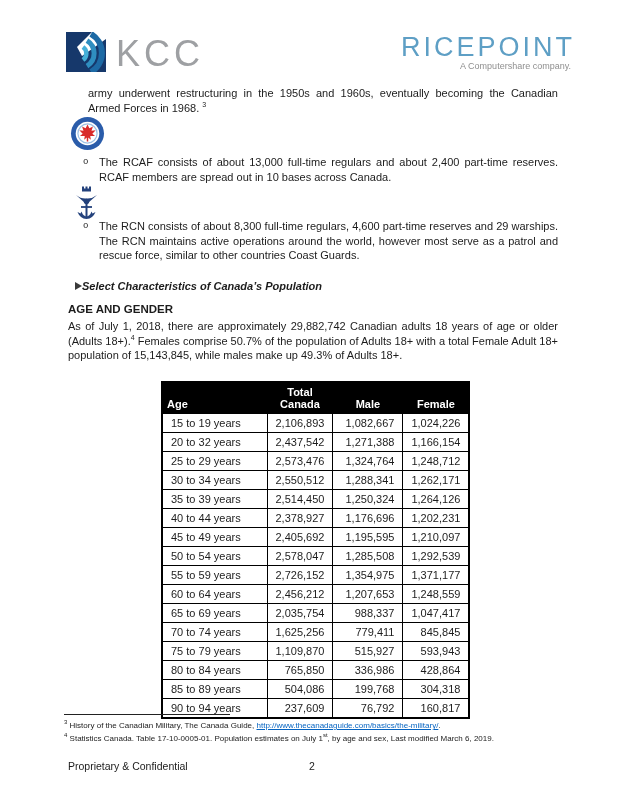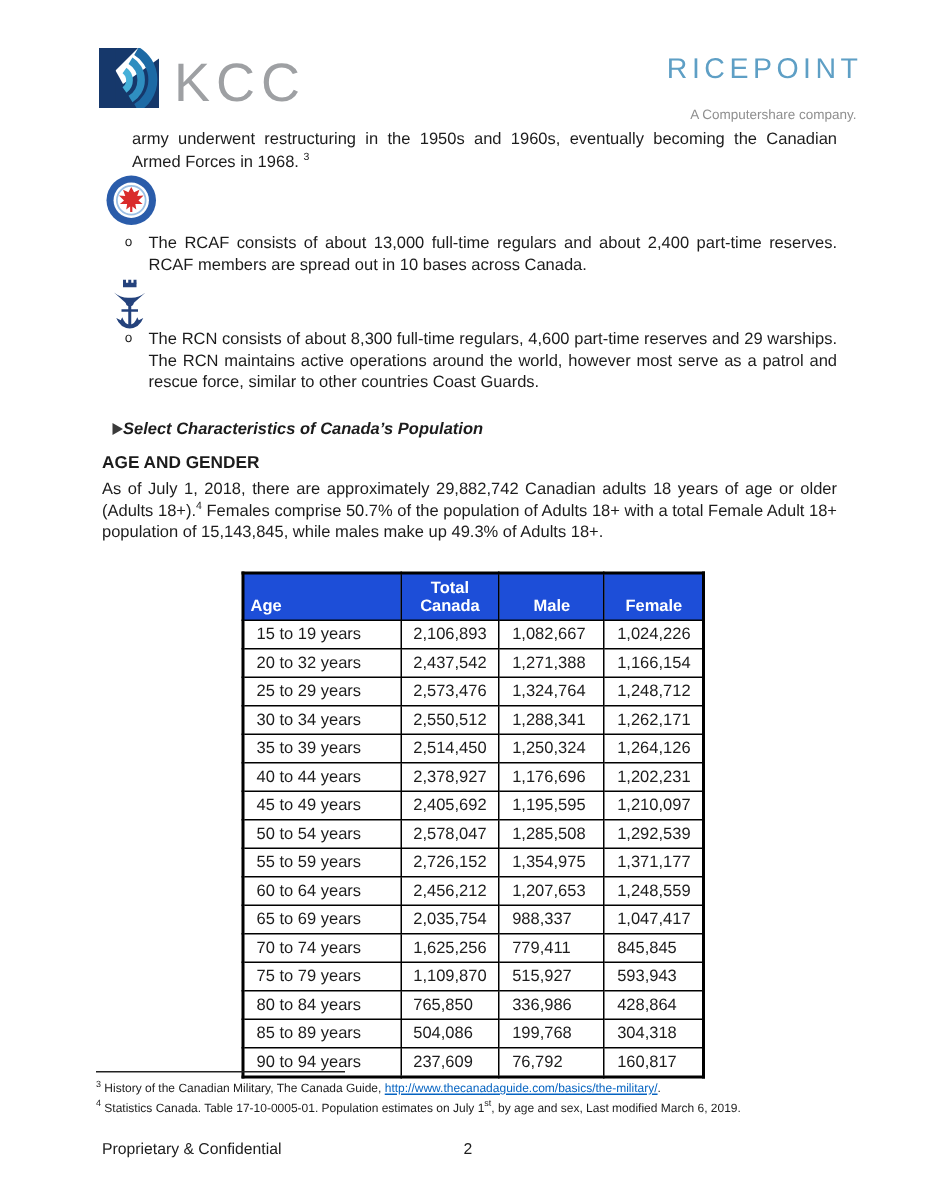--- a/index.html
+++ b/index.html
@@ -7,22 +7,22 @@
   .page {
     position:relative; width:624px; height:798px; background:#ffffff;
     font-family:"Liberation Sans", sans-serif; color:#1c1c1c; overflow:hidden;
   }
   .abs { position:absolute; }
 
   
   .kcc { left:66px; top:32px; display:flex; align-items:center; gap:10px; }
   .kcc-text { font-size:36px; color:#9ea0a3; letter-spacing:4px; line-height:40px; }
   .ricepoint { right:49px; top:33px; text-align:right; }
-  .ricepoint-text { font-size:19px; color:#5e9fc5; letter-spacing:3px; line-height:28px; }
-  .ricepoint-tag { font-size:9px; color:#8f8f8f; margin-top:10px; padding-right:4px; }
+  .ricepoint-text { font-size:27px; color:#5e9fc5; letter-spacing:3px; line-height:28px; }
+  .ricepoint-tag { font-size:9px; color:#8f8f8f; margin-top:0; padding-right:4px; }
 
   
   .bodytext { font-size:11px; line-height:14.5px; text-align:justify; }
   .intro { left:88px; top:86px; width:470px; }
   sup.ref { font-size:7px; vertical-align:super; line-height:0; }
 
   .bullet { left:83px; top:155px; width:475px; display:flex; }
   .bullet.b2 { top:219px; }
   .bullet-marker { width:16px; flex:0 0 16px; font-family:"Liberation Mono", monospace; font-size:9px; line-height:14.5px; }
   .bullet-text { flex:1; }
@@ -36,30 +36,30 @@
     border-left:7px solid #3a3a3a; border-top:4px solid transparent; border-bottom:4px solid transparent; }
 
   .age-gender { left:68px; top:303px; font-size:11.5px; font-weight:bold; }
   .para { left:68px; top:319px; width:490px; }
 
   
   .table-title { left:0; top:366px; width:624px; text-align:center; font-size:11px; font-weight:bold; }
   table.pop { left:161px; top:381px; position:absolute; border-collapse:collapse; border:2px solid #000; background:#fff; }
   table.pop th, table.pop td { border:1px solid #000; font-size:11px; }
   table.pop th {
-    background:#1d4ed8; color:#ffffff; font-weight:bold;
+    background:#000000; color:#ffffff; font-weight:bold;
     vertical-align:bottom; padding:3px 4px 3px 4px; line-height:12px;
   }
   th.h-age { width:105px; text-align:left; padding-left:7px; }
   th.h-total { width:62px; text-align:center; }
   th.h-male { width:70px; text-align:center; }
   th.h-female { width:64px; text-align:center; }
   table.pop td { line-height:13px; padding:2.5px 8px; }
   td.c-age { text-align:left; padding-left:7px; }
-  td.c-num { text-align:left; padding-right:9px; }
+  td.c-num { text-align:right; padding-right:9px; }
 
   
   .fn-rule { left:64px; top:714px; width:166px; border-top:1.6px solid #222; }
   .fn { left:64px; font-size:8px; line-height:12px; color:#1c1c1c; }
   .fn1 { top:720px; width:500px; }
   .fn2 { top:733px; width:510px; }
   .fn sup { font-size:6px; vertical-align:super; line-height:0; }
   a.fnlink { color:#0563c1; text-decoration:underline; cursor:pointer; }
 
   

